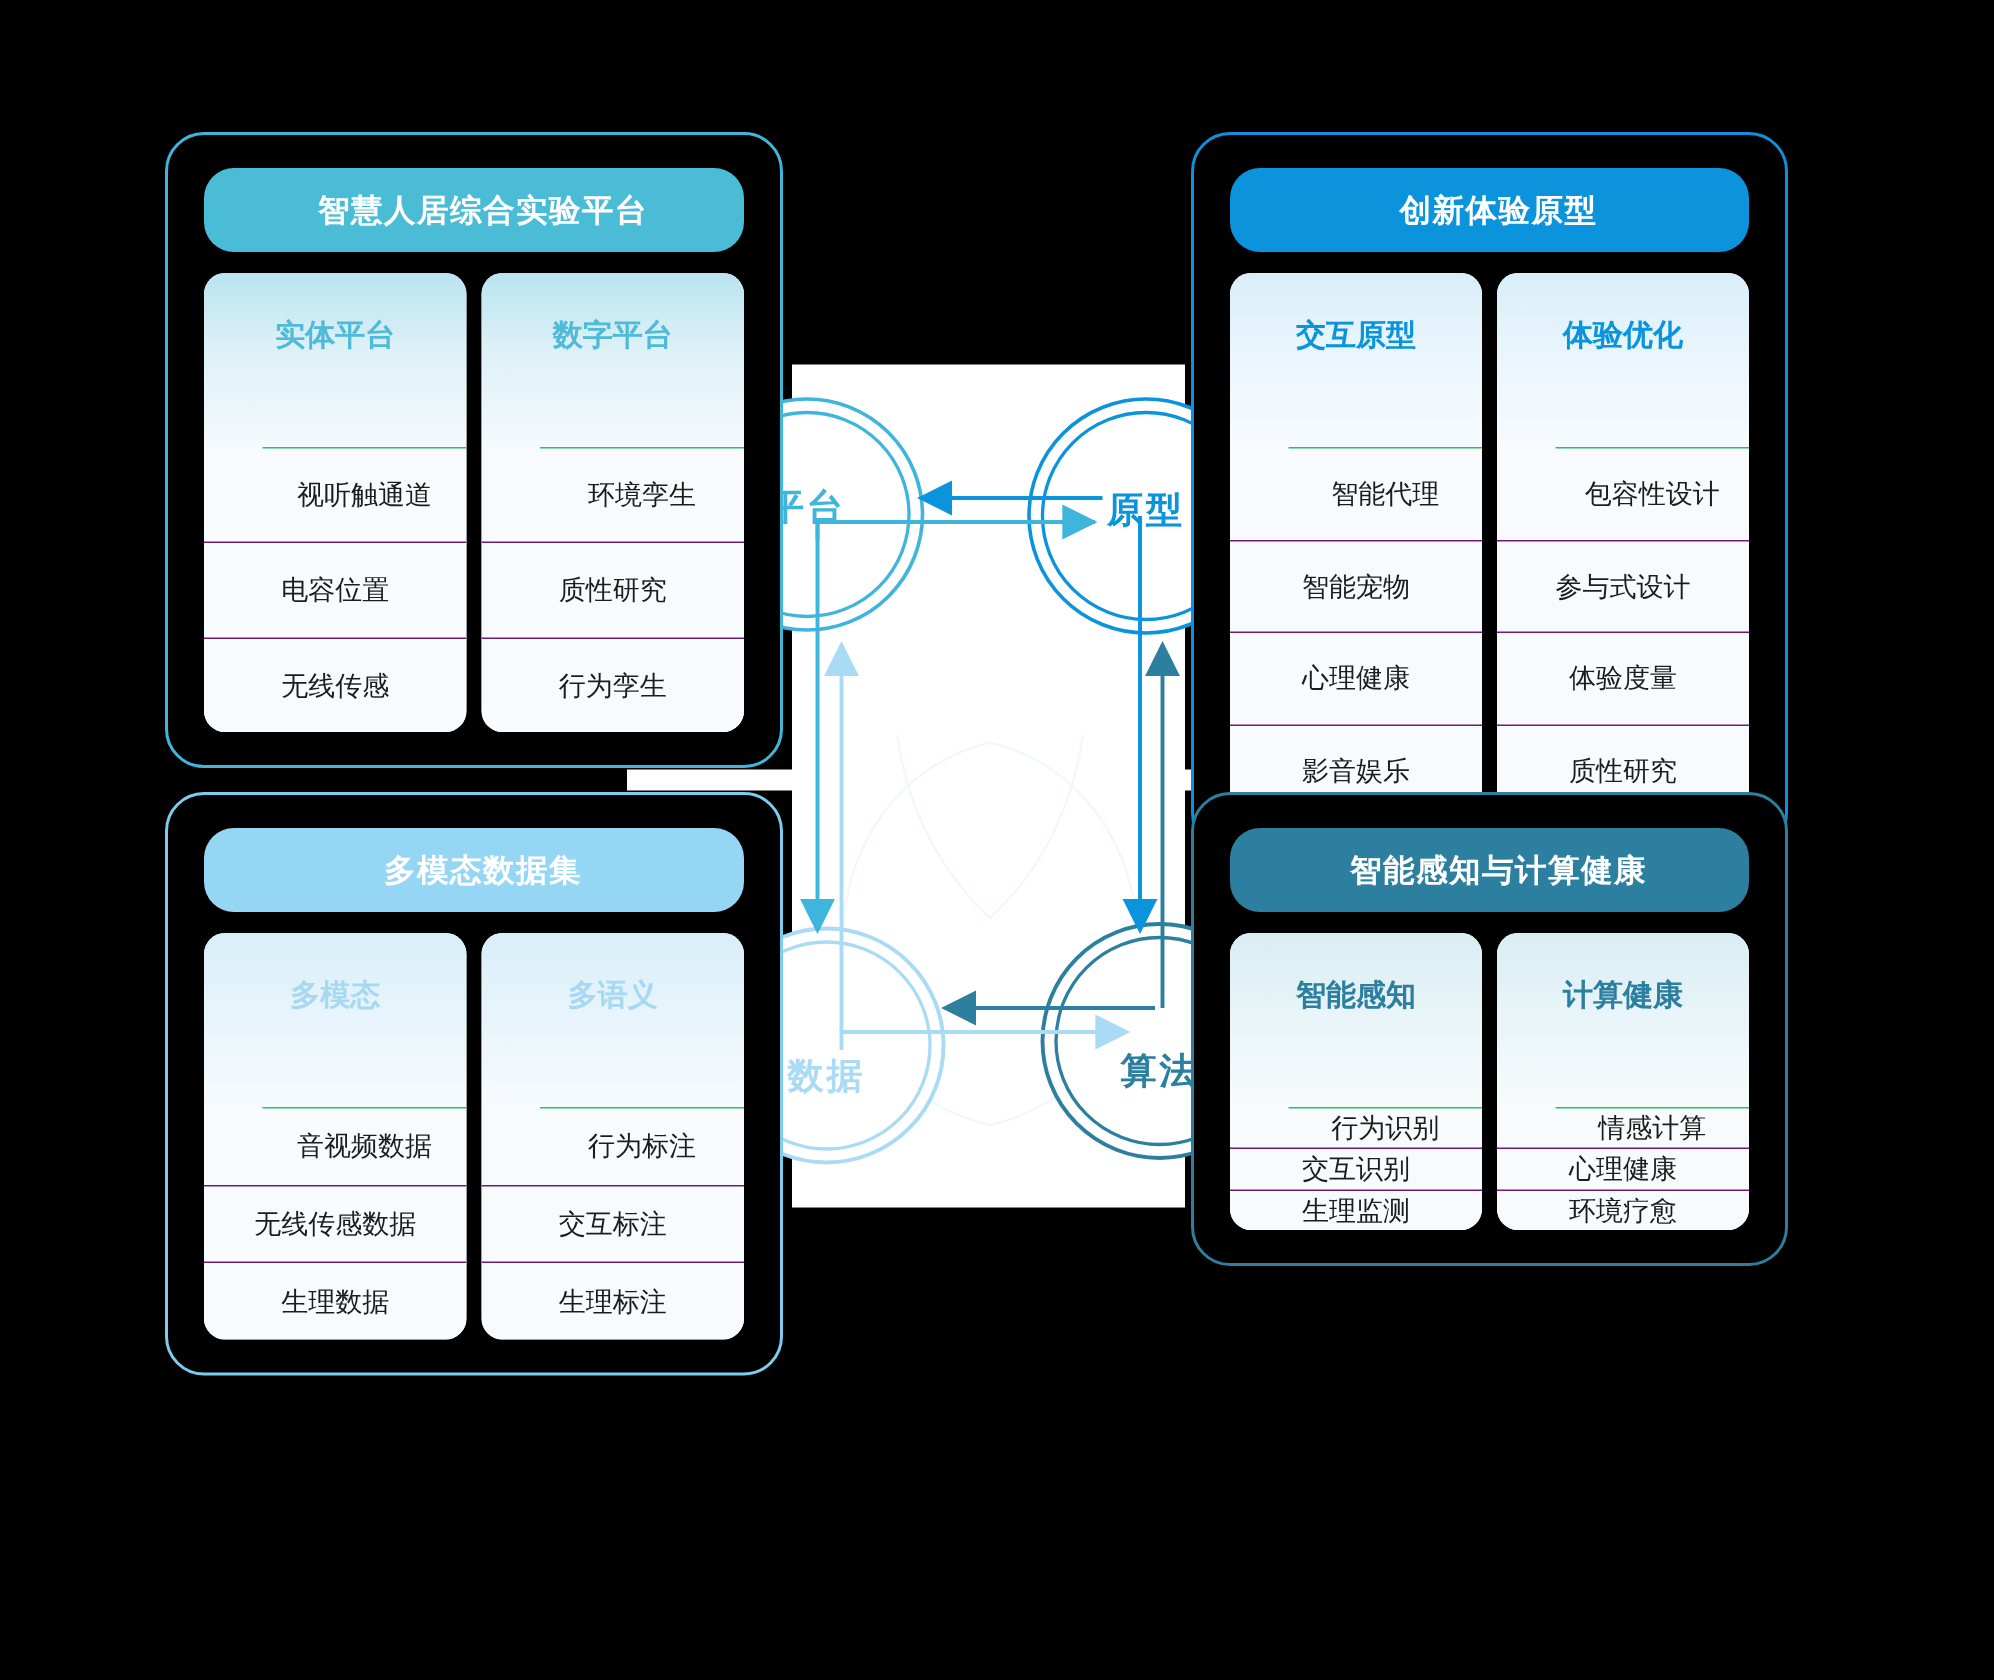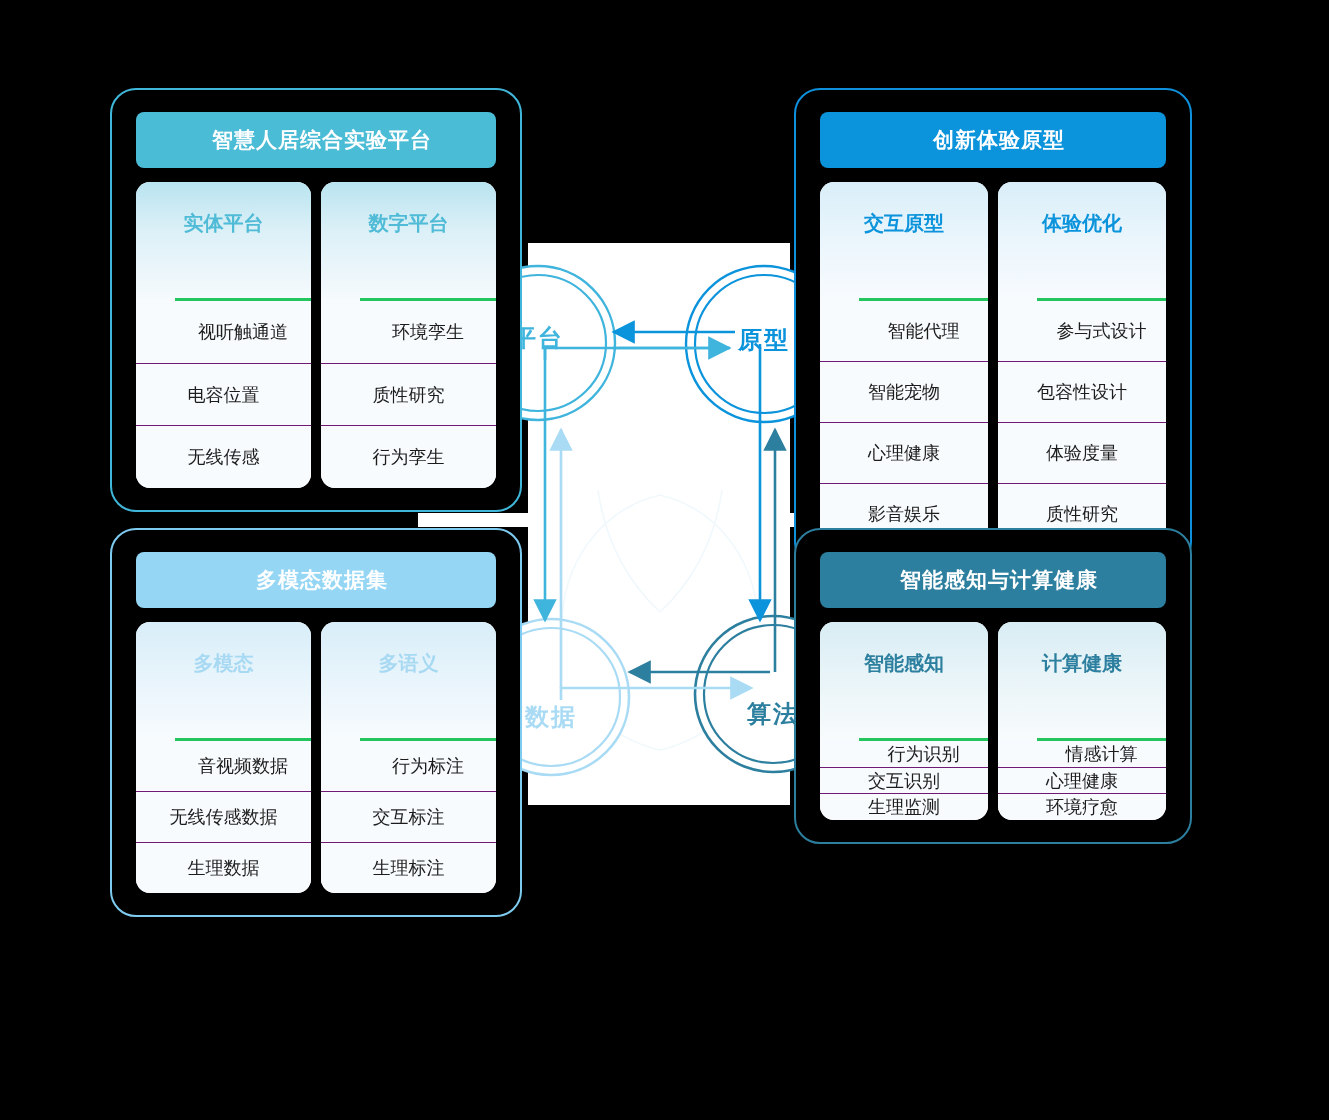--- a/index.html
+++ b/index.html
@@ -32,21 +32,21 @@
   .panel.q-br{left:794px;  top:528px; width:398px; height:316px;}
 
   .panel.q-tl{border-color:#40B7DA;}
   .panel.q-tr{border-color:#0E90DC;}
   .panel.q-bl{border-color:#7ECBF0;}
   .panel.q-br{border-color:#2C7F9E;}
 
   
   .panel-header{
     position:absolute;left:24px;right:24px;top:22px;height:56px;
-    border-radius:8px;
+    border-radius:20px;
     display:flex;align-items:center;justify-content:center;
     color:#ffffff;font-size:21px;font-weight:bold;letter-spacing:1px;padding-left:12px;
   }
   .q-tl .panel-header{background:#4BBCD5;}
   .q-tr .panel-header{background:#0B93DB;}
   .q-bl .panel-header{background:#95D6F5;}
   .q-br .panel-header{background:#2C7F9E;}
 
   
   .cols{
@@ -69,21 +69,21 @@
   .q-tr .col-title{background:linear-gradient(180deg,#D9EEF9 0%,#E9F5FC 45%,#F7FBFE 100%);color:#0B93DB;}
   .q-bl .col-title{background:linear-gradient(180deg,#D8EEF9 0%,#E7F4FB 45%,#F7FBFE 100%);color:#A7D9F3;}
   .q-br .col-title{background:linear-gradient(180deg,#D8EDF4 0%,#E8F4F8 45%,#F7FBFC 100%);color:#2C7F9E;}
 
   .col-rows{flex:1;display:flex;flex-direction:column;background:#F8FBFD;}
   .row{
     flex:1;display:flex;align-items:center;justify-content:center;
     font-size:18px;color:#1C1C1C;
     border-top:1px solid #701a75;
   }
-  .row:first-child{border-top:3px solid #22c55e;margin-left:39px;}
+  .row:first-child{border-top:1px solid #22c55e;margin-left:39px;}
 
   
   .bridge{position:absolute;background:#ffffff;height:14px;}
   .bridge.left{left:418px;top:513px;width:116px;}
   .bridge.right{left:788px;top:513px;width:112px;}
 
   
   .node-label{
     position:absolute;
     font-size:24px;font-weight:bold;
@@ -197,22 +197,22 @@
         <div class="col-rows">
           <div class="row">智能代理</div>
           <div class="row">智能宠物</div>
           <div class="row">心理健康</div>
           <div class="row">影音娱乐</div>
         </div>
       </div>
       <div class="col">
         <div class="col-title">体验优化</div>
         <div class="col-rows">
+          <div class="row">包容性设计</div>
           <div class="row">参与式设计</div>
-          <div class="row">包容性设计</div>
           <div class="row">体验度量</div>
           <div class="row">质性研究</div>
         </div>
       </div>
     </div>
   </div>
 
   <div class="panel q-bl">
     <div class="panel-header">多模态数据集</div>
     <div class="cols">

